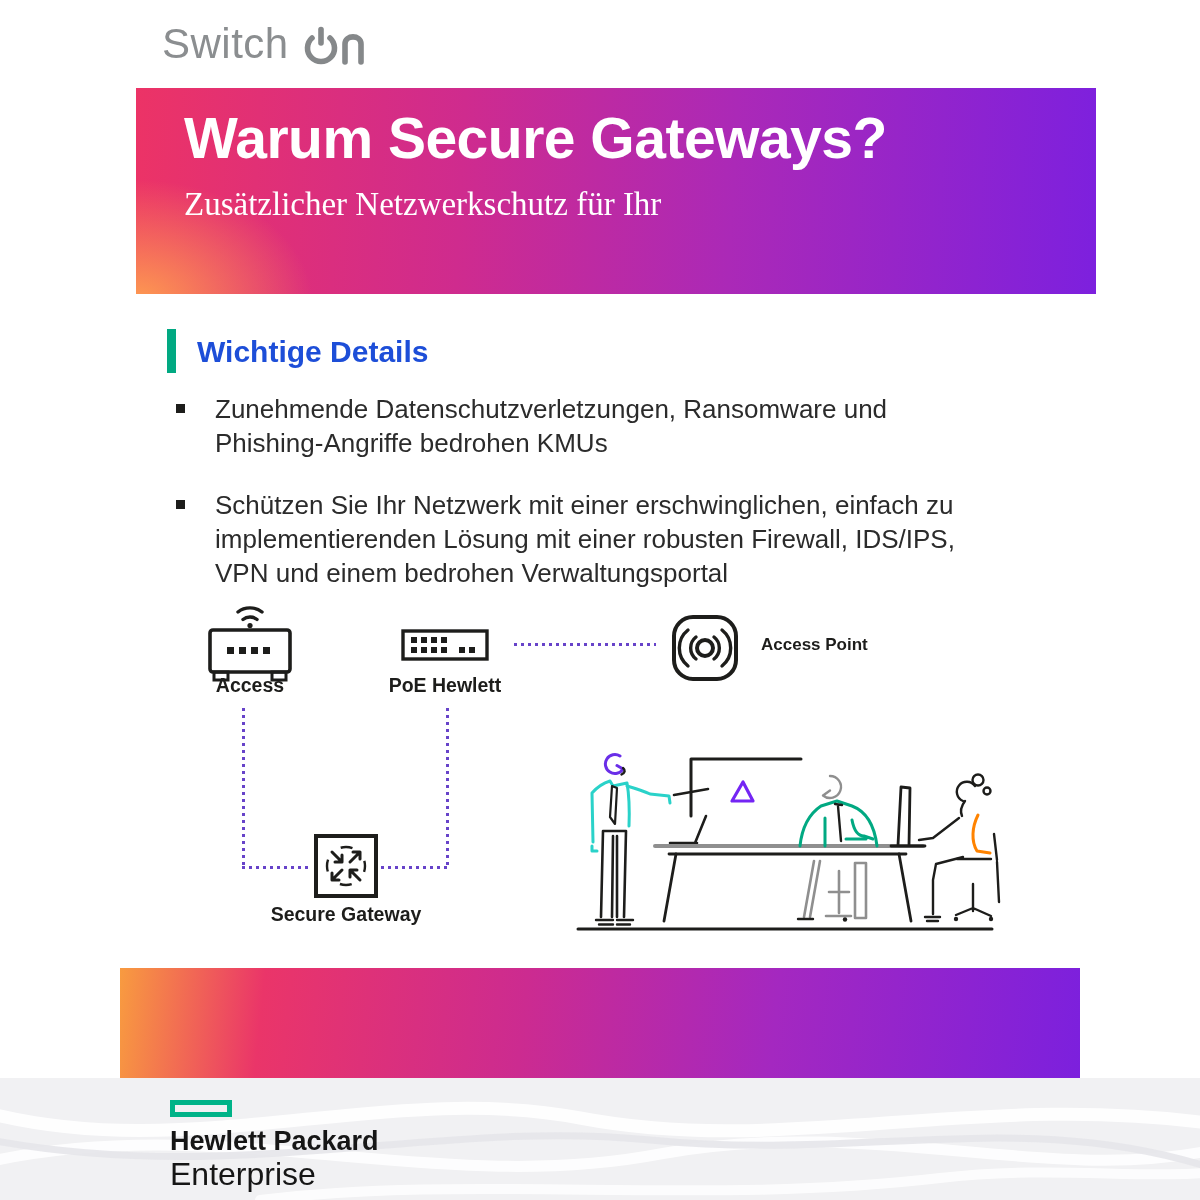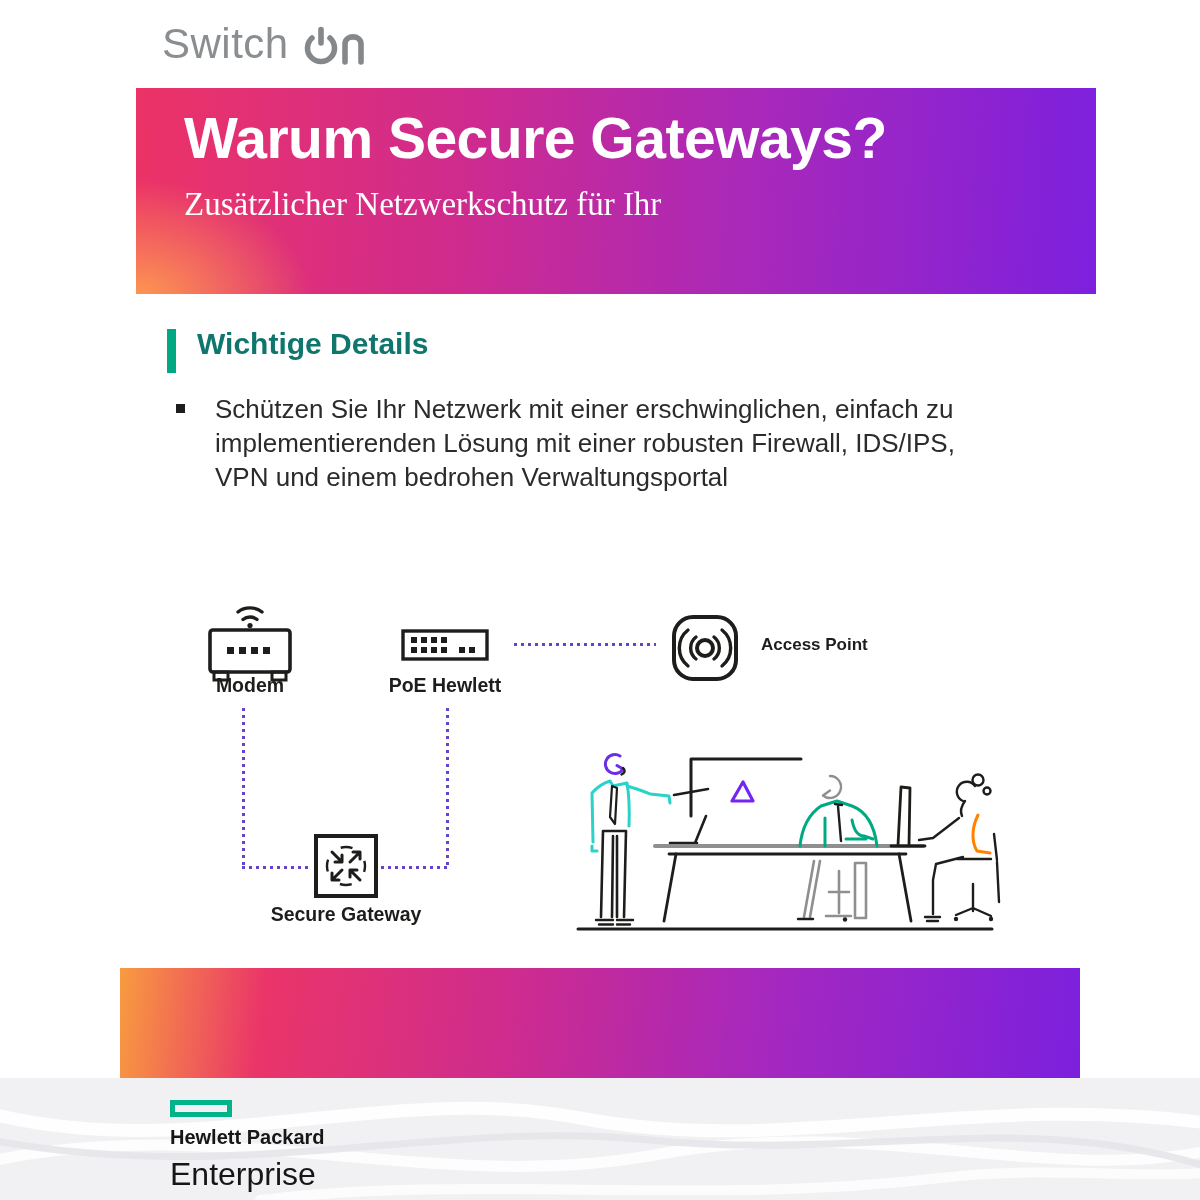--- a/index.html
+++ b/index.html
@@ -16,41 +16,41 @@
     background:
       radial-gradient(260px 180px at 0% 104%, rgba(255,161,79,.95) 0%, rgba(255,161,79,0) 68%),
       linear-gradient(93deg,#ec3366 0%,#cf2b8e 34%,#ab29b7 62%,#7d20de 100%);
     padding:22px 8px 0 48px;box-sizing:border-box;margin-left:16px;
   }
   .hero h1{margin:0;font-size:57px;line-height:1.0;font-weight:bold;color:#ffffff;letter-spacing:-.5px;}
   .hero .sub{margin:15px 0 0 0;font-size:33px;line-height:1.38;font-weight:400;color:#ffffff;}
   .hero .sub span{display:block;font-family:Liberation Serif, serif;}
   
   .sec-bar{position:absolute;left:167px;top:329px;width:9px;height:44px;background:#01a982;}
-  .sec-title{position:absolute;left:197px;top:322px;height:44px;line-height:44px;font-size:30px;font-weight:bold;color:#0f766e;}
+  .sec-title{position:absolute;left:197px;top:330px;height:44px;line-height:44px;font-size:30px;font-weight:bold;color:#1d4ed8;}
   
   .bullets{position:absolute;left:176px;top:392px;width:790px;margin:0;padding:0;list-style:none;}
   .bullets li{position:relative;padding-left:39px;font-size:26px;line-height:34px;color:#2b2b2b;}
   .bullets li + li{margin-top:28px;}
   .bullets li::before{content:"";position:absolute;left:0;top:12px;width:9px;height:9px;background:#1d1d1b;}
   
   .icon-label{position:absolute;font-size:19.5px;font-weight:bold;color:#1d1d1b;text-align:center;}
   .dotted-h{position:absolute;height:3px;background:repeating-linear-gradient(90deg,#6743c9 0 3px,transparent 3px 7px);}
   .dotted-v{position:absolute;width:3px;background:repeating-linear-gradient(180deg,#6743c9 0 3px,transparent 3px 7px);}
   .diagram-svg{position:absolute;}
   
   .bottom-bar{
     position:absolute;left:120px;top:968px;width:960px;height:110px;
     background:linear-gradient(96deg,#f89b40 0%,#ea3569 15%,#cc2b90 42%,#a428c0 68%,#7c20dd 100%);
   }
   
   .footer{position:absolute;left:0;top:1078px;width:1200px;height:122px;background:#f1f1f3;}
   .footer svg{position:absolute;left:0;top:0;}
   .hpe-element{position:absolute;left:170px;top:22px;width:52px;height:7px;border:5px solid #00b388;}
-  .hpe-line1{position:absolute;left:170px;top:48px;font-size:20px;font-weight:bold;color:#161616;}
+  .hpe-line1{position:absolute;left:170px;top:48px;font-size:27px;font-weight:bold;color:#161616;}
   .hpe-line2{position:absolute;left:170px;top:78px;font-size:32px;font-weight:400;color:#161616;}
 </style>
 </head>
 <body>
 
 <div id="page">
 
   <div class="brand">
     <span class="brand-text">Switch</span>
     <svg width="72" height="52" viewBox="0 0 72 52">
@@ -66,20 +66,21 @@
     <h1>Warum Secure Gateways?</h1>
     <p class="sub">
         <span>Zusätzlicher Netzwerkschutz für Ihr</span>
       </p>
   </div>
 
   <div class="sec-bar"></div>
   <div class="sec-title">Wichtige Details</div>
 
   <ul class="bullets">
+    <li><span>Zunehmende Datenschutzverletzungen, Ransomware und Phishing-Angriffe bedrohen KMUs</span></li>
     <li><span>Schützen Sie Ihr Netzwerk mit einer erschwinglichen, einfach zu implementierenden Lösung mit einer robusten Firewall, IDS/IPS, VPN und einem bedrohen Verwaltungsportal</span></li>
   </ul>
 
   <svg class="diagram-svg" style="left:205px;top:595px;" width="90" height="88" viewBox="205 595 90 88">
     <g fill="none" stroke="#1d1d1b" stroke-width="3.4" stroke-linecap="round">
       <path d="M238,612 a17,14 0 0 1 24,0"></path>
       <path d="M243,619.5 a10,8.5 0 0 1 14,0"></path>
     </g>
     <circle cx="250" cy="625.5" r="2.6" fill="#1d1d1b"></circle>
     <rect x="210" y="630" width="80" height="42" rx="3" fill="none" stroke="#1d1d1b" stroke-width="3.6"></rect>
@@ -87,21 +88,21 @@
       <rect x="227" y="647" width="7" height="7"></rect>
         <rect x="239" y="647" width="7" height="7"></rect>
       <rect x="251" y="647" width="7" height="7"></rect>
         <rect x="263" y="647" width="7" height="7"></rect>
     </g>
     <g fill="none" stroke="#1d1d1b" stroke-width="3">
       <rect x="214" y="672" width="14" height="8"></rect>
         <rect x="272" y="672" width="14" height="8"></rect>
     </g>
   </svg>
-  <div class="icon-label" style="left:200px;top:674px;width:100px;">Modem</div>
+  <div class="icon-label" style="left:200px;top:674px;width:100px;">Access</div>
 
   <svg class="diagram-svg" style="left:401px;top:629px;" width="88" height="34" viewBox="401 629 88 34">
     <rect x="403" y="631" width="84" height="28" fill="none" stroke="#1d1d1b" stroke-width="3.4"></rect>
     <g fill="#1d1d1b">
       <rect x="411" y="637" width="6" height="6"></rect>
         <rect x="421" y="637" width="6" height="6"></rect>
       <rect x="431" y="637" width="6" height="6"></rect>
         <rect x="441" y="637" width="6" height="6"></rect>
       <rect x="411" y="647" width="6" height="6"></rect>
         <rect x="421" y="647" width="6" height="6"></rect>

